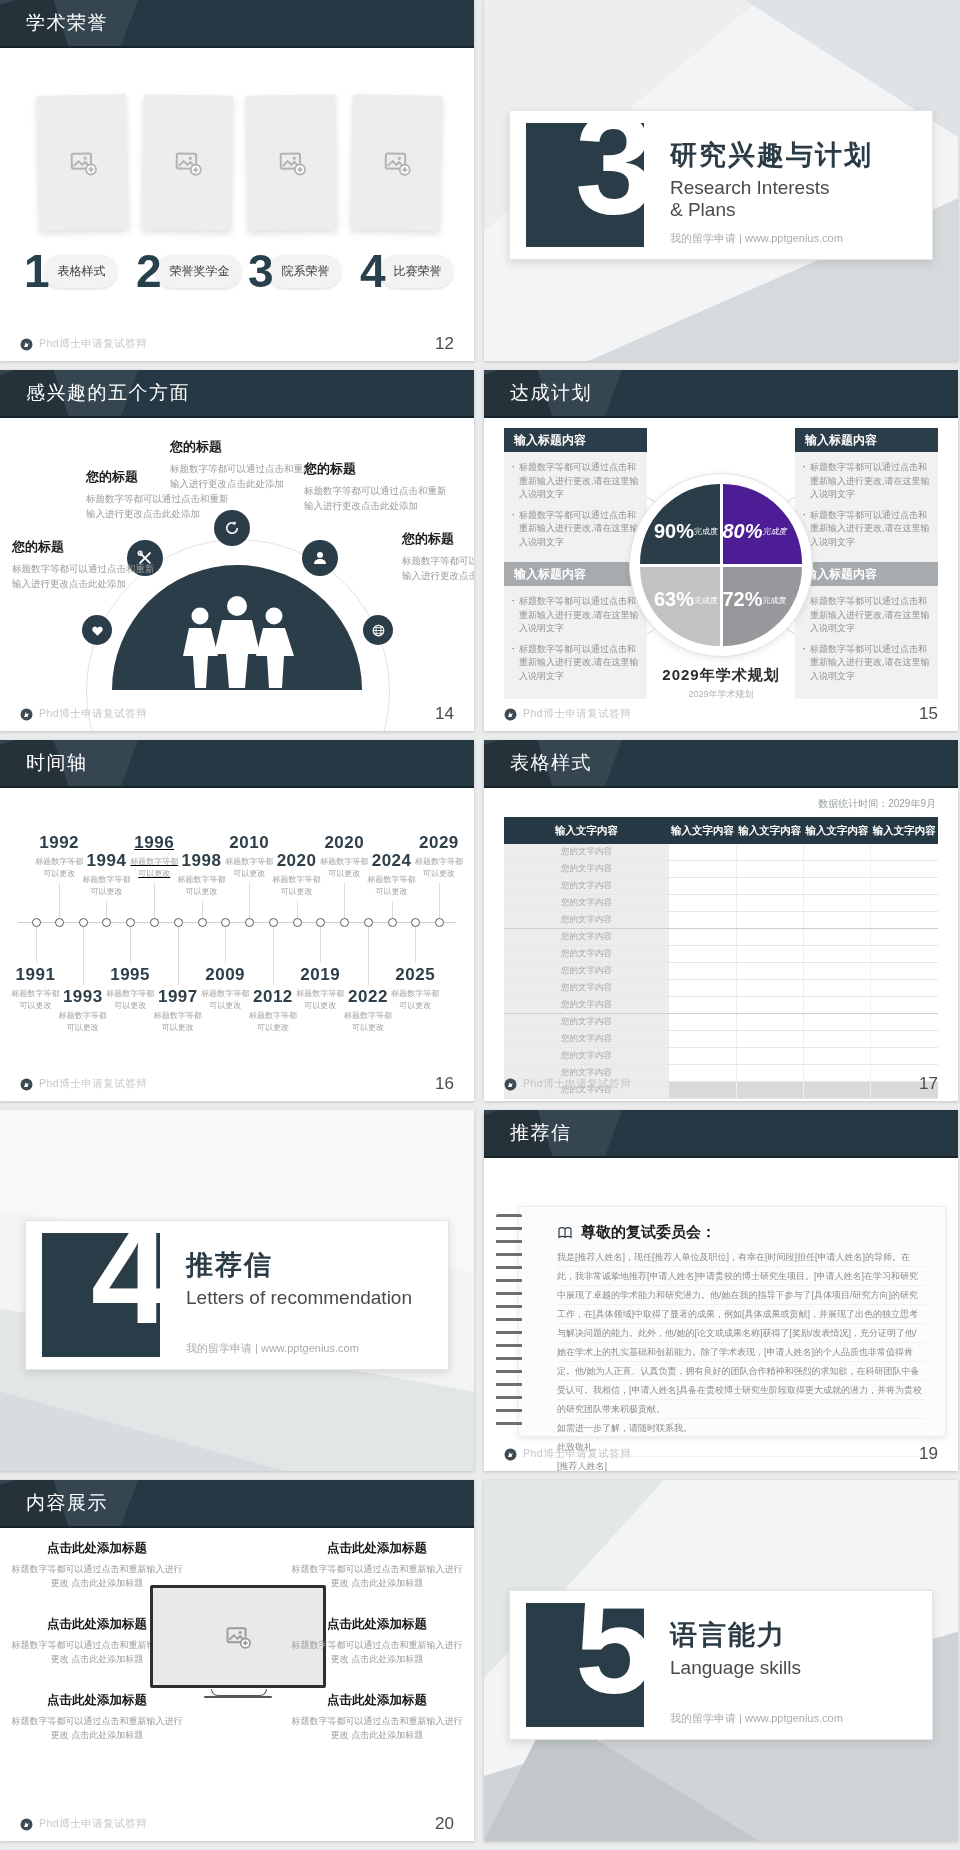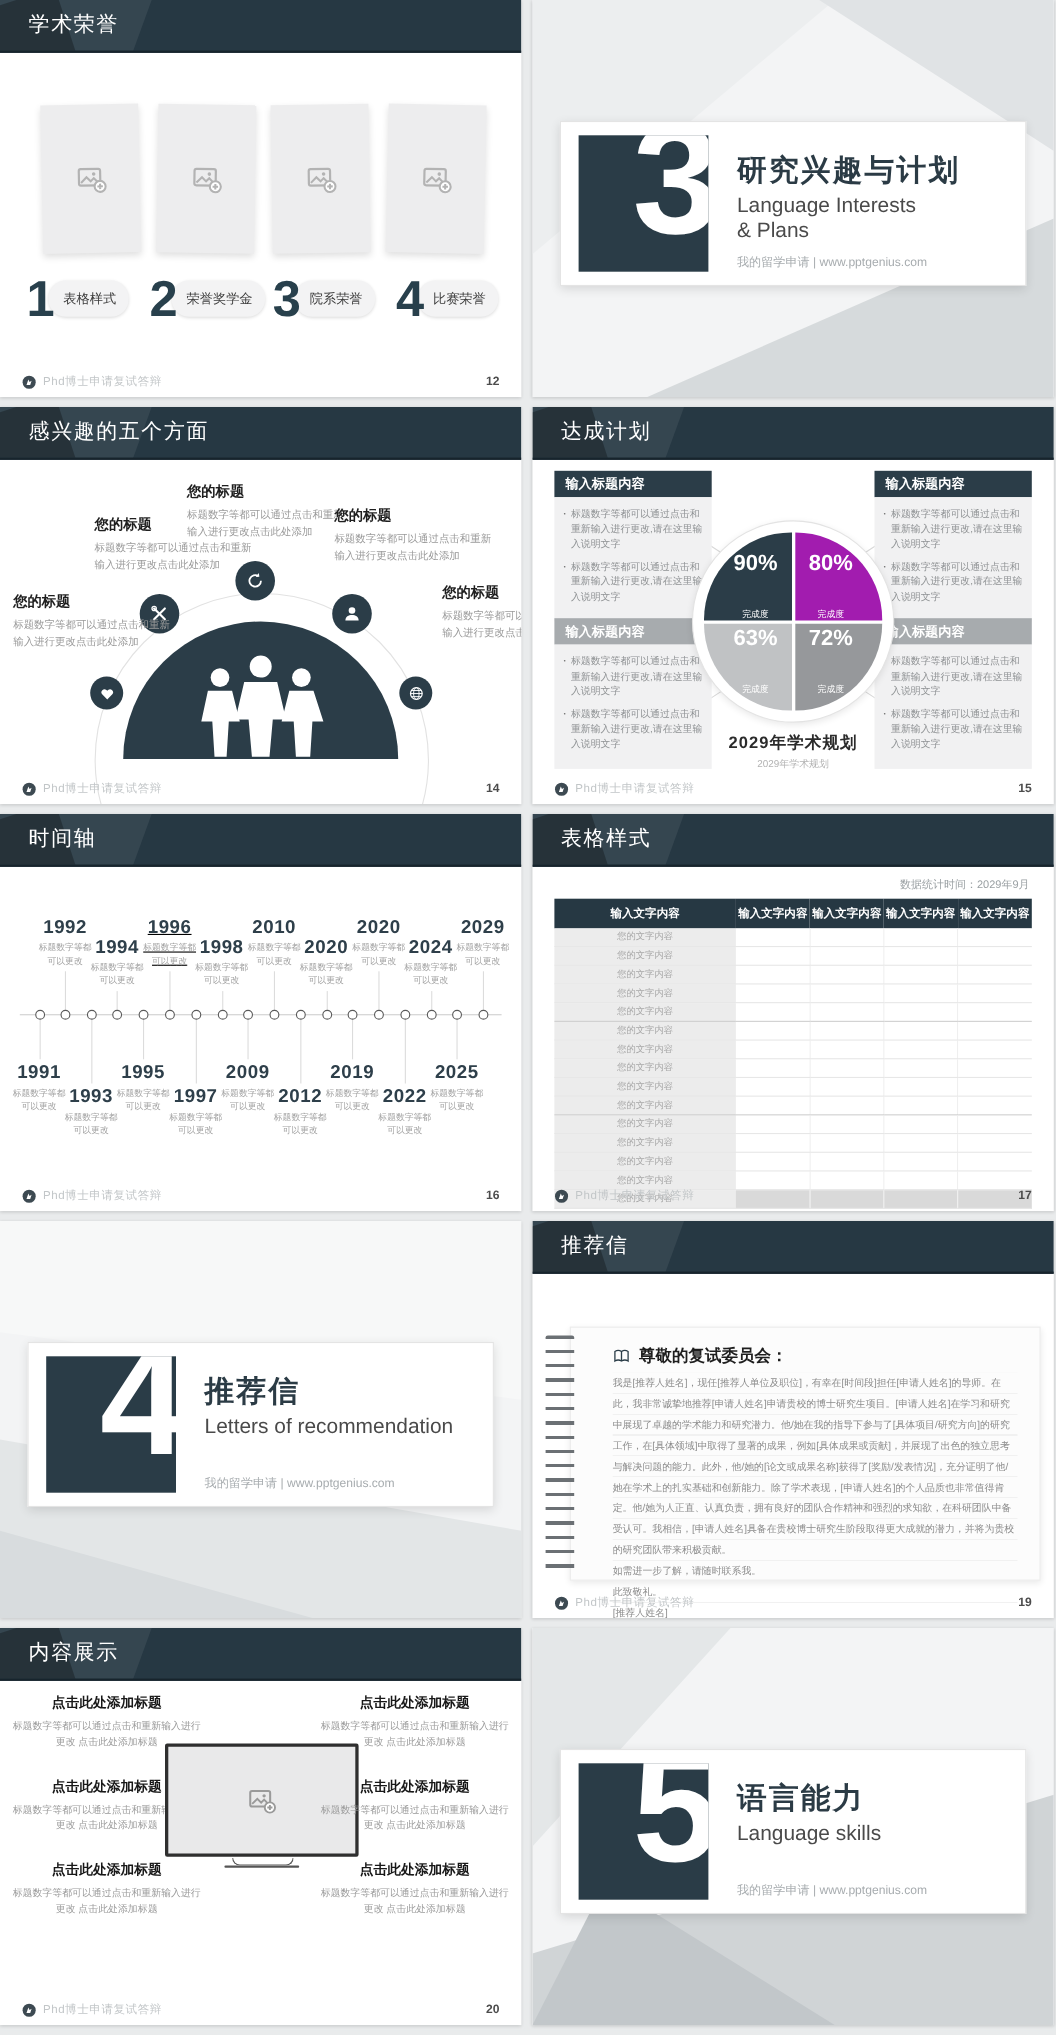--- a/index.html
+++ b/index.html
@@ -8,21 +8,21 @@
   .cell{height:361px;position:relative;overflow:hidden;background:#fff;box-shadow:0 1px 3px rgba(0,0,0,.18);}
   
   .sheader{position:relative;height:46px;background:#263843;overflow:hidden;border-bottom:2px solid #17242c;}
   .sheader::before{content:"";position:absolute;left:-26px;top:-40px;width:150px;height:130px;background:rgba(255,255,255,.07);transform:rotate(20deg);}
   .sheader::after{content:"";position:absolute;left:-60px;bottom:-70px;width:130px;height:110px;background:rgba(0,0,0,.28);transform:rotate(-18deg);}
   .sheader .t{position:relative;z-index:2;color:#fff;font-size:19px;letter-spacing:1.5px;line-height:46px;padding-left:26px;font-weight:500;}
   
   .sfooter{position:absolute;left:20px;right:20px;bottom:7px;display:flex;align-items:center;gap:6px;z-index:5;}
   .sfooter .logo{width:13px;height:13px;flex:0 0 13px;}
   .sfooter .brand{font-size:10.5px;color:#c2c6c8;letter-spacing:.5px;flex:1;}
-  .sfooter .pg{font-size:11px;color:#4c4c4c;font-weight:bold;}
+  .sfooter .pg{font-size:17px;color:#4c4c4c;font-weight:normal;}
   
   .cards{position:absolute;left:38px;right:33px;top:95px;display:flex;justify-content:space-between;}
   .card{width:89px;height:135px;background:#ededee;box-shadow:0 3px 7px rgba(0,0,0,.13);display:flex;align-items:center;justify-content:center;color:#b3b3b3;}
   .card:nth-child(1){transform:rotate(-1.2deg);} .card:nth-child(2){transform:rotate(.9deg);}
   .card:nth-child(3){transform:rotate(-.9deg);} .card:nth-child(4){transform:rotate(1.2deg);}
   .card svg{width:30px;height:30px;}
   .badges{position:absolute;left:24px;right:2px;top:248px;display:flex;}
   .badge{flex:1;display:flex;align-items:center;}
   .badge .n{font-size:46px;font-weight:bold;color:#28404c;position:relative;z-index:2;line-height:1;}
   .badge .pill{margin-left:-6px;background:#f3f3f4;box-shadow:0 1px 3px rgba(0,0,0,.14);border-radius:16px;padding:8px 11px 8px 14px;font-size:12px;color:#3c3c3c;white-space:nowrap;}
@@ -63,25 +63,25 @@
   .pbox{position:absolute;width:143px;}
   .pbox .ph{height:24px;line-height:24px;color:#fff;font-size:12px;font-weight:bold;padding-left:10px;}
   .pbox.dark .ph{background:#2b3d48;} .pbox.gray .ph{background:#a7abae;}
   .plist{background:#f1f1f2;margin:0;padding:9px 7px;list-style:none;min-height:88px;}
   .plist li{font-size:9px;color:#8f9294;line-height:1.5;margin-bottom:7px;padding-left:8px;position:relative;}
   .plist li::before{content:"\00b7";position:absolute;left:1px;font-weight:bold;color:#7a7a7a;}
   .pbox.tl{left:20px;top:12px;} .pbox.tr{left:311px;top:12px;} .pbox.bl{left:20px;top:146px;} .pbox.br{left:311px;top:146px;}
   .pie{position:absolute;left:156px;top:68px;width:162px;height:162px;}
   .pie::before{content:"";position:absolute;inset:-11px;background:#fff;border:1px solid #e3e3e3;border-radius:50%;box-shadow:0 2px 7px rgba(0,0,0,.09);}
   .quad-grid{position:relative;display:grid;grid-template-columns:1fr 1fr;grid-template-rows:1fr 1fr;gap:3px;width:100%;height:100%;}
-  .q{display:flex;flex-direction:column;align-items:center;justify-content:flex-end;color:#fff;gap:29px;}
+  .q{display:flex;flex-direction:row;align-items:center;justify-content:flex-start;color:#fff;}
   .q .pct{font-size:20px;font-weight:bold;line-height:1;}
   .q .plab{font-size:8px;margin-top:2px;}
   .q.q1{background:#2b3d48;border-top-left-radius:100%;padding:14px 0 0 14px;}
-  .q.q2{background:#a21caf;border-top-right-radius:100%;padding:14px 14px 0 0;}
+  .q.q2{background:#4c1d95;border-top-right-radius:100%;padding:14px 14px 0 0;font-style:italic;}
   .q.q3{background:#c0c2c4;border-bottom-left-radius:100%;padding:0 0 14px 14px;}
   .q.q4{background:#96989b;border-bottom-right-radius:100%;padding:0 14px 14px 0;}
   .conn{position:absolute;width:58px;height:1px;background:#d8d8d8;}
   .c-tl{left:152px;top:92px;transform:rotate(33deg);} .c-tr{left:264px;top:92px;transform:rotate(-33deg);}
   .c-bl{left:152px;top:206px;transform:rotate(-33deg);} .c-br{left:264px;top:206px;transform:rotate(33deg);}
   .pcap{position:absolute;left:0;right:0;top:250px;text-align:center;}
   .pcap h3{margin:0;font-size:15px;font-weight:bold;color:#2b2b2b;letter-spacing:1px;}
   .pcap .sub{font-size:9px;color:#b3b3b3;margin-top:3px;}
   
   .axis{position:absolute;left:18px;top:136px;right:18px;height:1px;background:#cfcfcf;}
@@ -246,21 +246,21 @@
     <div class="poly pA"></div>
     <div class="poly pB"></div>
     <div class="poly pC"></div>
     <div class="banner">
       <div class="numbox">
         <div class="num">3</div>
       </div>
       <div class="dtitle">研究兴趣与计划</div>
       <div class="dsub">
 
-      <div>Language Interests</div>
+      <div>Research Interests</div>
           <div>&amp; Plans</div>
         </div>
       <div class="dtag">我的留学申请 | www.pptgenius.com</div>
     </div>
   </div>
 
   <div class="cell">
     <div class="sheader">
       <div class="t">感兴趣的五个方面</div>
     </div>

